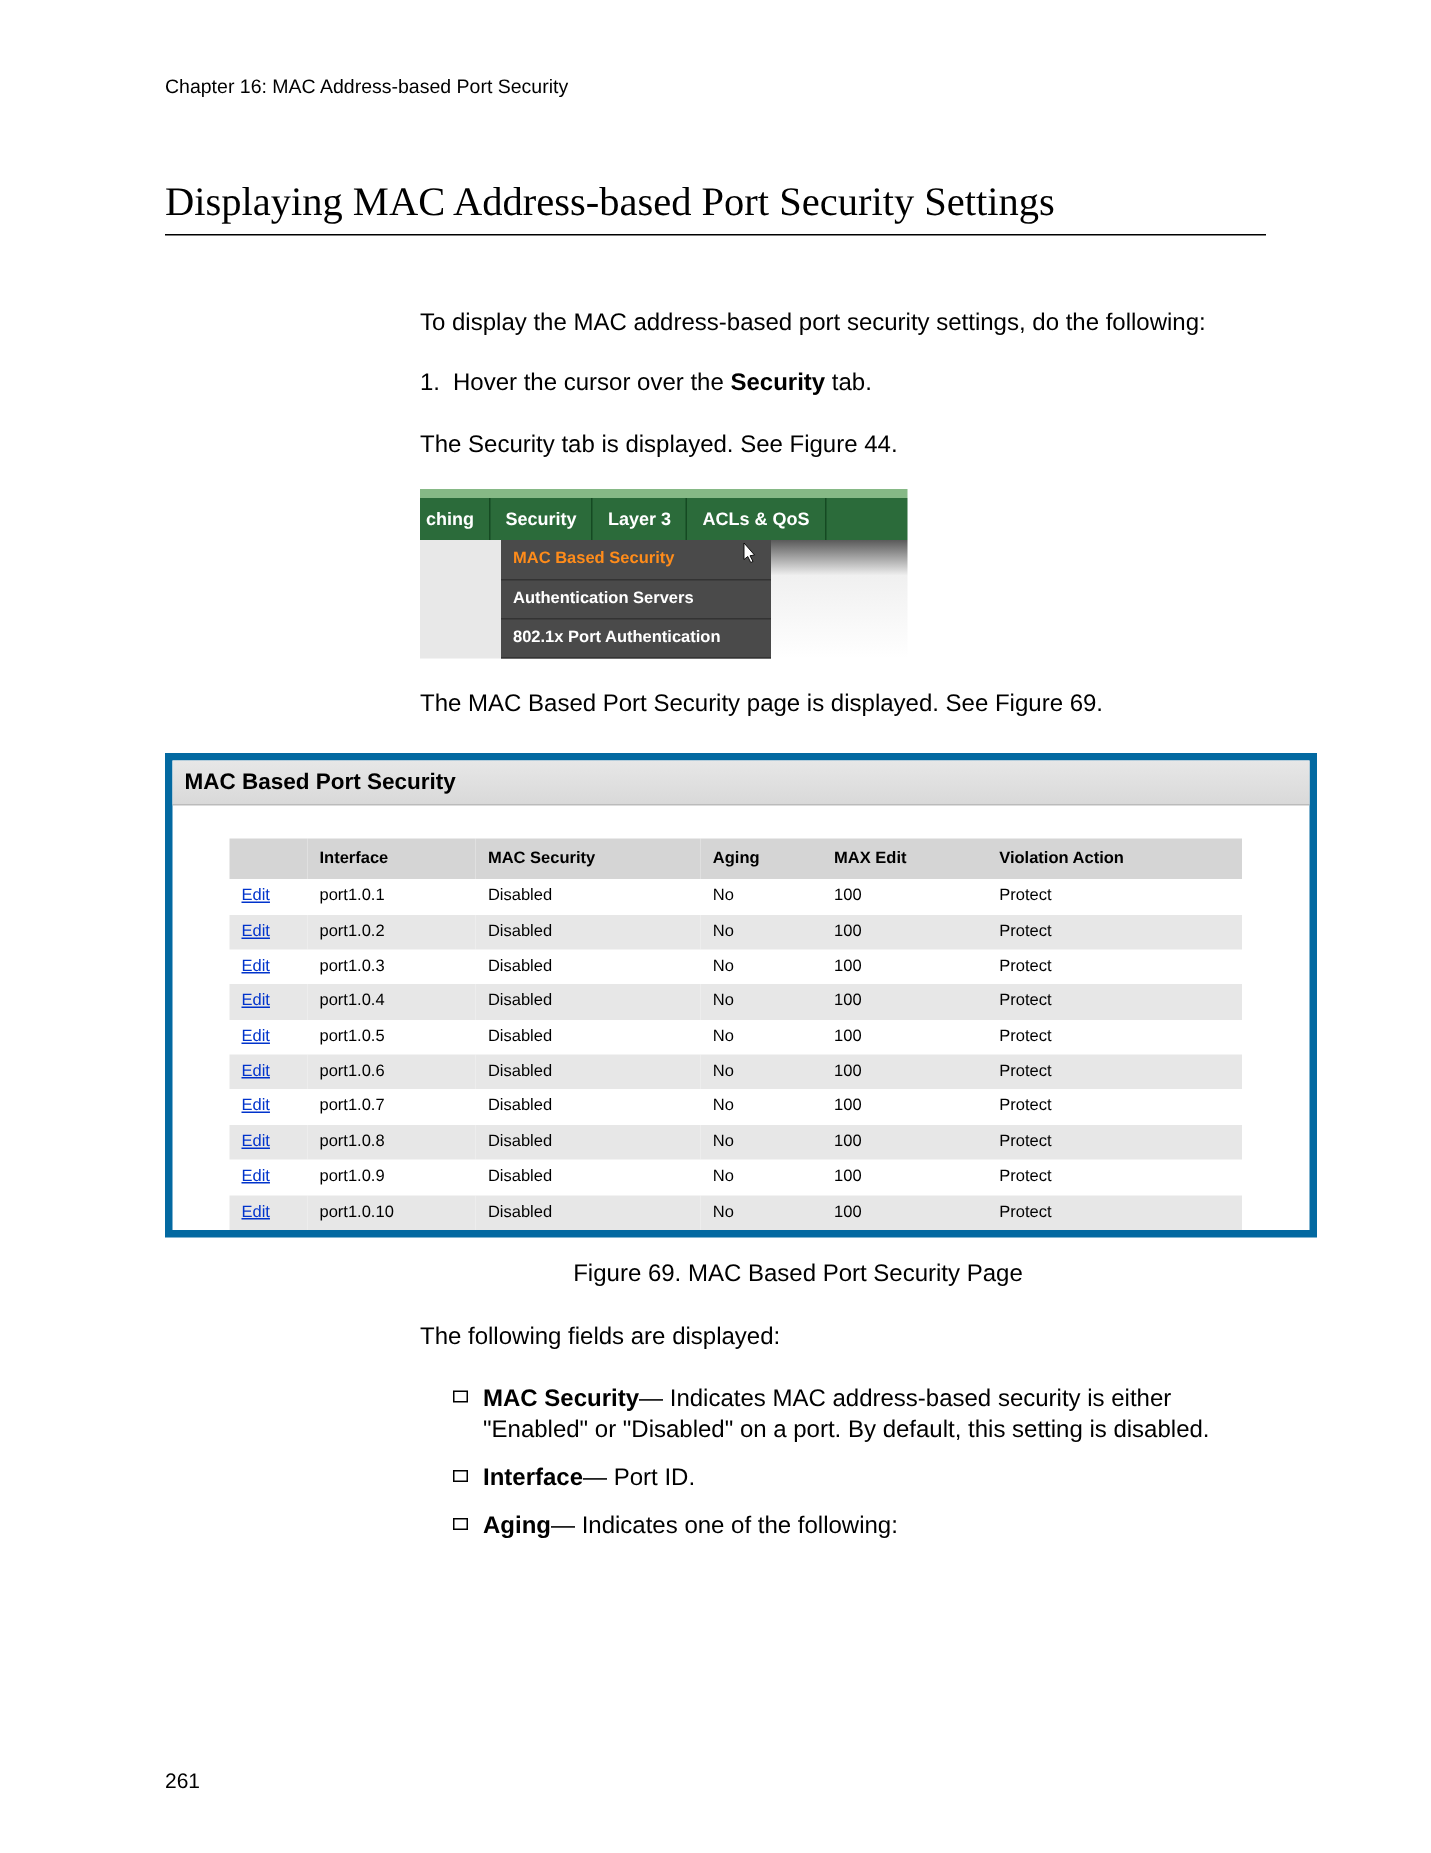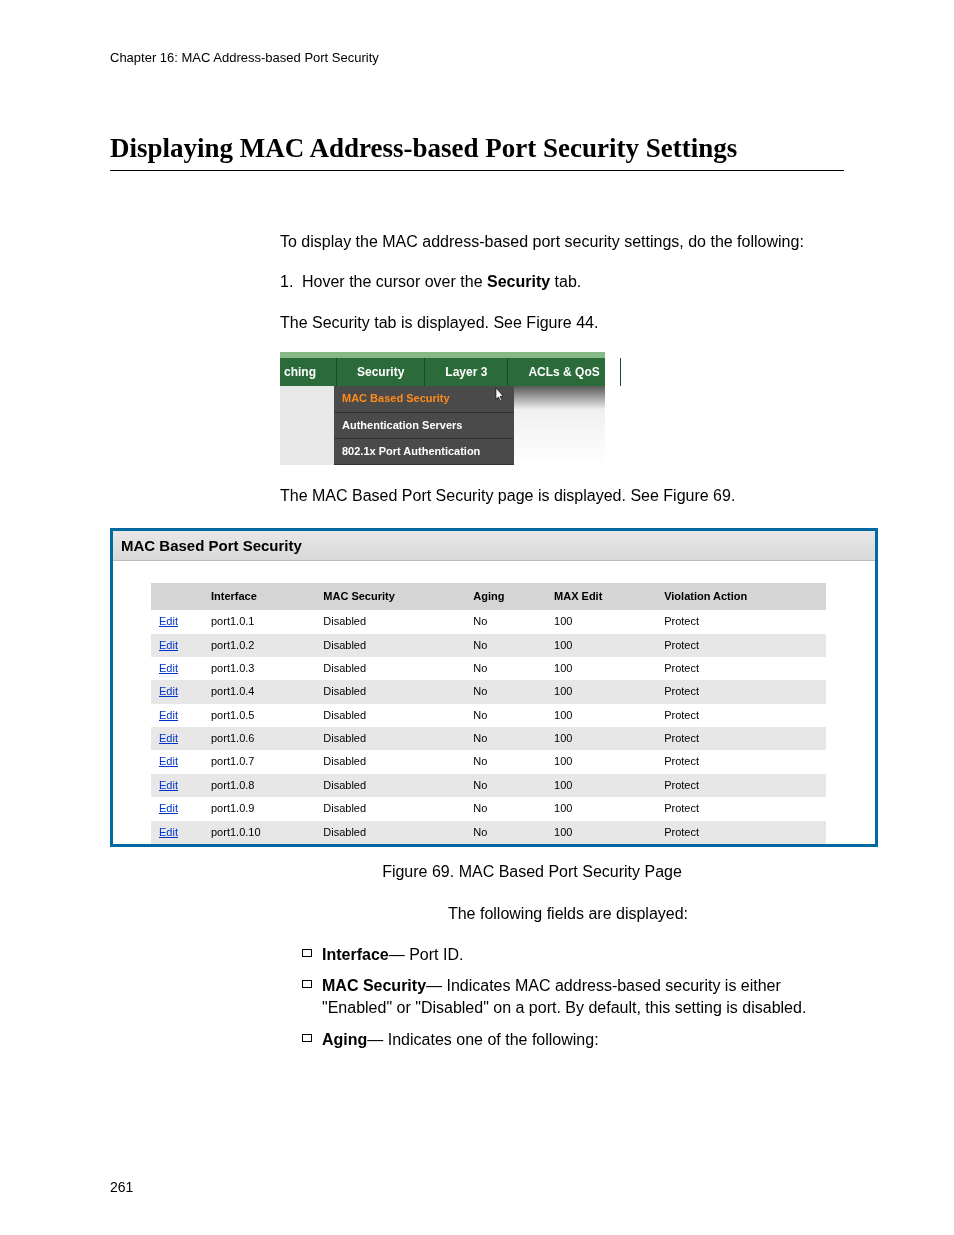--- a/index.html
+++ b/index.html
@@ -13,29 +13,29 @@
     width: 954px;
     min-height: 1235px;
     margin: 0 auto;
     box-sizing: border-box;
     padding: 50px 110px 40px 110px;
     position: relative;
   }
   .chapter-line {
     font-size: 13px;
     color: #000;
-    margin-bottom: 68px;
+    margin-bottom: 54px;
   }
   .section-title {
     font-family: "Times New Roman", Times, serif;
     font-size: 27px;
-    font-weight: bold;
+    font-weight: normal;
     padding-bottom: 6px;
     border-bottom: 1px solid #000;
-    margin-bottom: 60px;
+    margin-bottom: 48px;
   }
   .body-text {
     margin-left: 170px;
     font-size: 16px;
     line-height: 1.4;
   }
   .body-text p { margin: 0 0 18px 0; }
   .step-num { display:inline-block; width: 22px; }
   .step-indent { margin-left: 22px; }
 
@@ -49,21 +49,21 @@
   .fig68 .tabs {
     display: flex;
     height: 28px;
     background: #2b6b3a;
     color: #fff;
     font-weight: bold;
     font-size: 12px;
     align-items: center;
   }
   .fig68 .tabs .tab {
-    padding: 0 20px;
+    padding: 0 10px;
     border-right: 1px solid #154a22;
     height: 100%;
     display: flex;
     align-items: center;
     white-space: nowrap;
   }
   .fig68 .tabs .tab.partial { padding-left: 4px; }
   .fig68 .menublock {
     display: flex;
   }
@@ -98,21 +98,21 @@
   .fig-caption {
     text-align: center;
     font-size: 16px;
     margin: 14px 0 20px 0;
   }
 
   
   .fig69-wrap {
     margin: 20px 0 10px -170px; 
     width: 768px;
-    border: 3px solid #0369a1;
+    border: 5px solid #0369a1;
     box-sizing: border-box;
   }
   .fig69-title {
     font-weight: bold;
     font-size: 15px;
     background: linear-gradient(#e7e7e7, #d9d9d9);
     padding: 4px 8px;
     border-bottom: 1px solid #bbb;
   }
   .fig69-table {
@@ -306,24 +306,24 @@
               <td>Disabled</td>
               <td>No</td>
               <td>100</td>
               <td>Protect</td>
             </tr>
           </tbody>
       </table>
     </div>
     <div class="fig-caption" style="margin-left:-60px;">Figure 69. MAC Based Port Security Page</div>
 
-    <p class="step-indent" style="margin-left:12px;text-align:center;">The following fields are displayed:</p>
+    <p class="step-indent" style="margin-left:0;">The following fields are displayed:</p>
 
     <ul class="field-list" id="field-list">
+        <li><b>MAC Security</b><span>— Indicates MAC address-based security is either "Enabled" or "Disabled" on a port. By default, this setting is disabled.</span></li>
         <li><b>Interface</b><span>— Port ID.</span></li>
-        <li><b>MAC Security</b><span>— Indicates MAC address-based security is either "Enabled" or "Disabled" on a port. By default, this setting is disabled.</span></li>
         <li><b>Aging</b><span>— Indicates one of the following:</span></li>
       </ul>
 
   </div>
 
   <div class="page-num">261</div>
 </div>
 
 </body></html>

